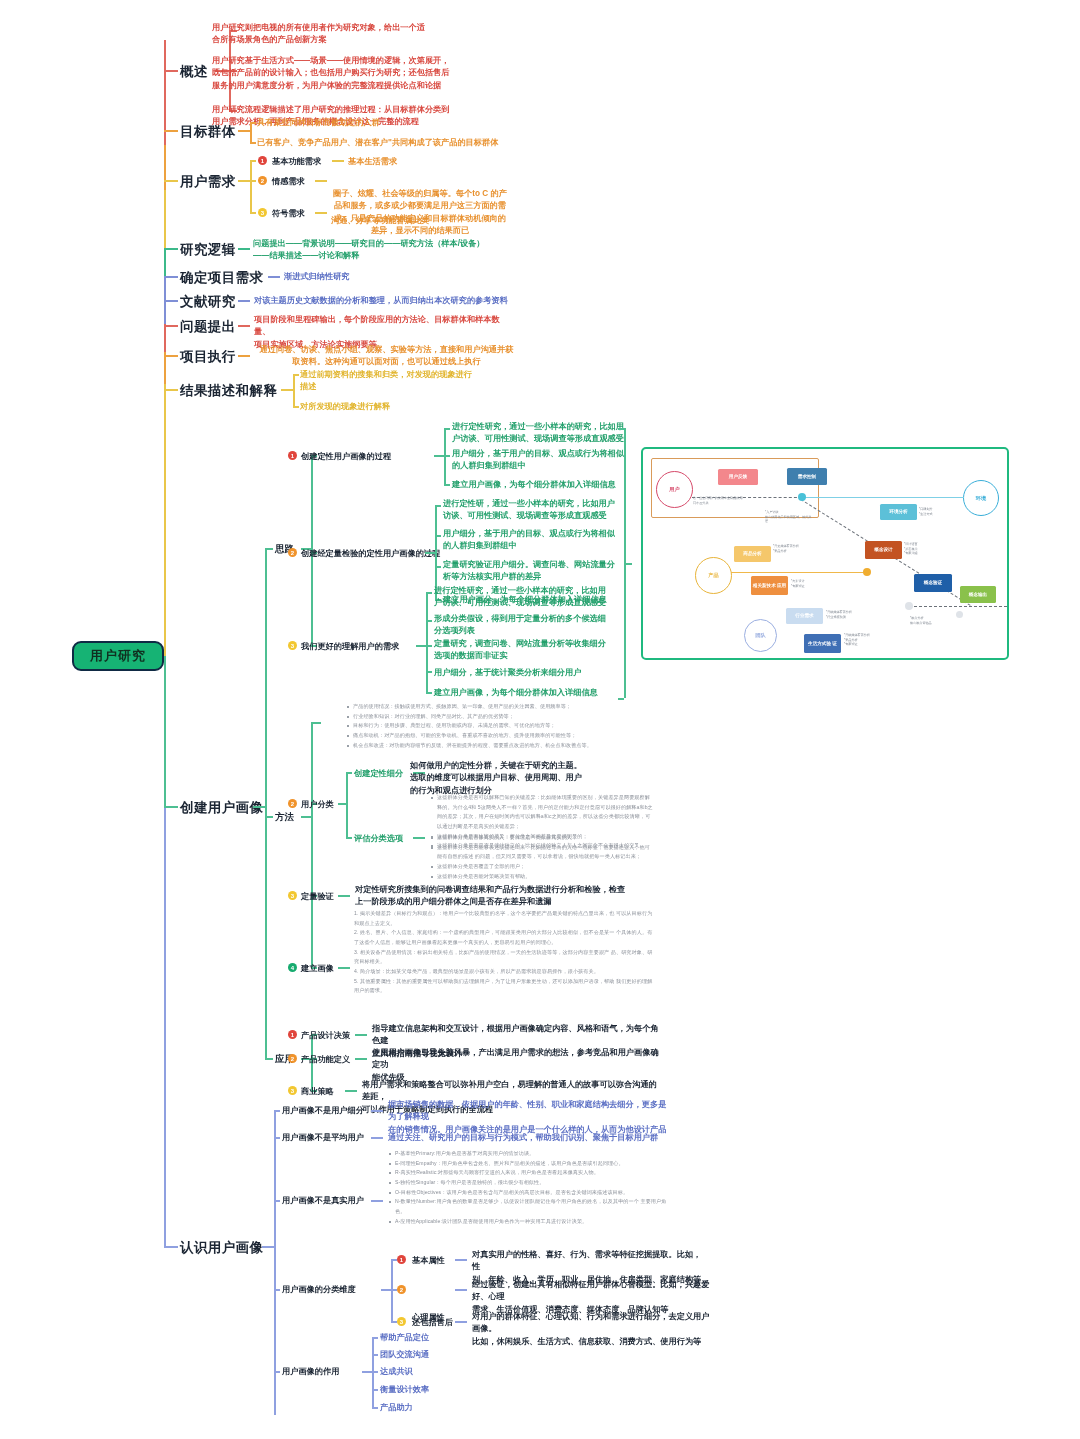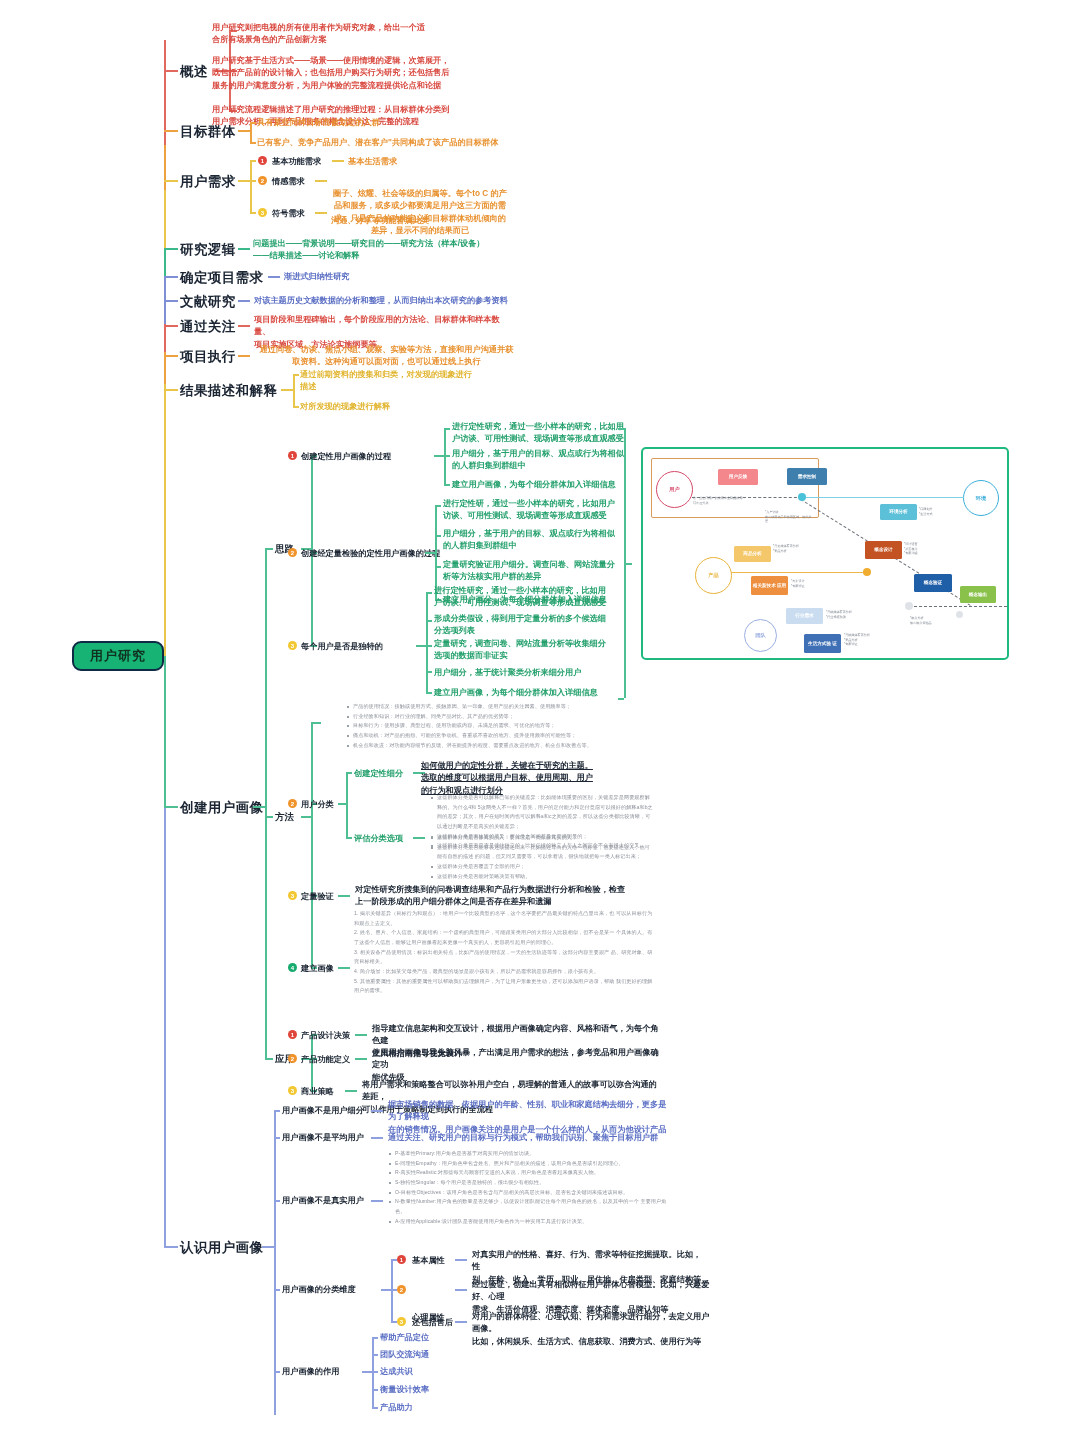--- a/index.html
+++ b/index.html
@@ -201,21 +201,21 @@
   <div class="lbl l1 c-dark" style="left:180px; top:268px;">确定项目需求</div>
   <div class="hline br-blue" style="left:268px; top:276px; width:12px;"></div>
   <div class="lbl l3 c-blue" style="left:284px; top:271px;">渐进式归纳性研究</div>
 
   <div class="hline br-blue" style="left:164px; top:300px; width:14px;"></div>
   <div class="lbl l1 c-dark" style="left:180px; top:292px;">文献研究</div>
   <div class="hline br-blue" style="left:238px; top:300px; width:12px;"></div>
   <div class="lbl l3 c-blue" style="left:254px; top:295px;">对该主题历史文献数据的分析和整理，从而归纳出本次研究的参考资料</div>
 
   <div class="hline br-red" style="left:164px; top:325px; width:14px;"></div>
-  <div class="lbl l1 c-dark" style="left:180px; top:317px;">通过关注</div>
+  <div class="lbl l1 c-dark" style="left:180px; top:317px;">问题提出</div>
   <div class="hline br-red" style="left:238px; top:325px; width:12px;"></div>
   <div class="lbl l3 c-red" style="left:254px; top:314px; width:260px;">项目阶段和里程碑输出，每个阶段应用的方法论、目标群体和样本数量、
 项目实施区域、方法论实施纲要等</div>
 
   <div class="hline br-orange" style="left:164px; top:355px; width:14px;"></div>
   <div class="lbl l1 c-dark" style="left:180px; top:347px;">项目执行</div>
   <div class="hline br-orange" style="left:238px; top:355px; width:12px;"></div>
   <div class="lbl l3 c-orange" style="left:254px; top:344px; width:265px;">通过问卷、访谈、焦点小组、观察、实验等方法，直接和用户沟通并获
 取资料。这种沟通可以面对面，也可以通过线上执行</div>
 
@@ -265,21 +265,21 @@
   <div class="lbl l3 c-green" style="left:443px; top:498px; width:186px;">进行定性研，通过一些小样本的研究，比如用户
 访谈、可用性测试、现场调查等形成直观感受</div>
   <div class="lbl l3 c-green" style="left:443px; top:528px; width:186px;">用户细分，基于用户的目标、观点或行为将相似
 的人群归集到群组中</div>
   <div class="lbl l3 c-green" style="left:443px; top:559px; width:186px;">定量研究验证用户细分。调查问卷、网站流量分
 析等方法核实用户群的差异</div>
   <div class="lbl l3 c-green" style="left:443px; top:594px; width:195px;">建立用户画分，为每个细分群体加入详细信息</div>
 
   <div class="hline br-grn2" style="left:311px; top:645px; width:6px;"></div>
   <div class="badge bg-yellow" style="left:288px; top:641px;">3</div>
-  <div class="lbl l3 c-dark" style="left:301px; top:641px;">每个用户是否是独特的</div>
+  <div class="lbl l3 c-dark" style="left:301px; top:641px;">我们更好的理解用户的需求</div>
   <div class="hline br-grn2" style="left:416px; top:645px; width:10px;"></div>
   <div class="vline br-grn2" style="left:426px; top:592px; height:100px;"></div>
   <div class="hline br-grn2" style="left:426px; top:592px; width:6px;"></div>
   <div class="hline br-grn2" style="left:426px; top:620px; width:6px;"></div>
   <div class="hline br-grn2" style="left:426px; top:645px; width:6px;"></div>
   <div class="hline br-grn2" style="left:426px; top:671px; width:6px;"></div>
   <div class="hline br-grn2" style="left:426px; top:692px; width:6px;"></div>
   <div class="lbl l3 c-green" style="left:434px; top:585px; width:176px;">进行定性研究，通过一些小样本的研究，比如用
 户访谈、可用性测试、现场调查等形成直观感受</div>
   <div class="lbl l3 c-green" style="left:434px; top:613px; width:176px;">形成分类假设，得到用于定量分析的多个候选细
@@ -305,21 +305,21 @@
 
   <div class="hline br-grn2" style="left:311px; top:803px; width:6px;"></div>
   <div class="badge bg-orange" style="left:288px; top:799px;">2</div>
   <div class="lbl l3 c-dark" style="left:301px; top:799px;">用户分类</div>
   <div class="hline br-grn2" style="left:338px; top:803px; width:8px;"></div>
   <div class="vline br-grn2" style="left:346px; top:772px; height:65px;"></div>
   <div class="hline br-grn2" style="left:346px; top:772px; width:6px;"></div>
   <div class="hline br-grn2" style="left:346px; top:837px; width:6px;"></div>
   <div class="lbl l3 c-green" style="left:354px; top:768px;">创建定性细分</div>
   <div class="hline br-grn2" style="left:413px; top:772px; width:12px;"></div>
-  <div class="lbl l3 c-dark" style="left:421px; top:760px; width:200px; font-weight:bold;text-decoration:underline;">如何做用户的定性分群，关键在于研究的主题。
+  <div class="lbl l3 c-dark" style="left:410px; top:760px; width:200px; font-weight:bold;">如何做用户的定性分群，关键在于研究的主题。
 选取的维度可以根据用户目标、使用周期、用户
 的行为和观点进行划分</div>
   <div class="lbl l3 c-green" style="left:354px; top:833px;">评估分类选项</div>
   <div class="hline br-grn2" style="left:413px; top:837px; width:12px;"></div>
 
   <div class="bullets tiny c-gray" style="left:430px; top:793px; width:225px;">
     <div>这些群体分类是否可以解释已知的关键差异：比如能体现重要的区别，关键差异是两要观察解释的。为什么4和
 5这两类人不一样？首先，用户的定付能力和定付意愿可以很好的解释a和b之间的差异；其次，用户在短时间内也可以解释a和c之间的差异，所以这些分类都比较清晰，可以通过判断是不是真实的关键差异；</div>
     <div>这些群体分类是否比较的差异：所分类之间的差异化是很明显的；</div>
     <div>这些群体分类是否是否是彼此独立的：比如任续的独立人与人之间完全不会有很大的交叉。</div>

